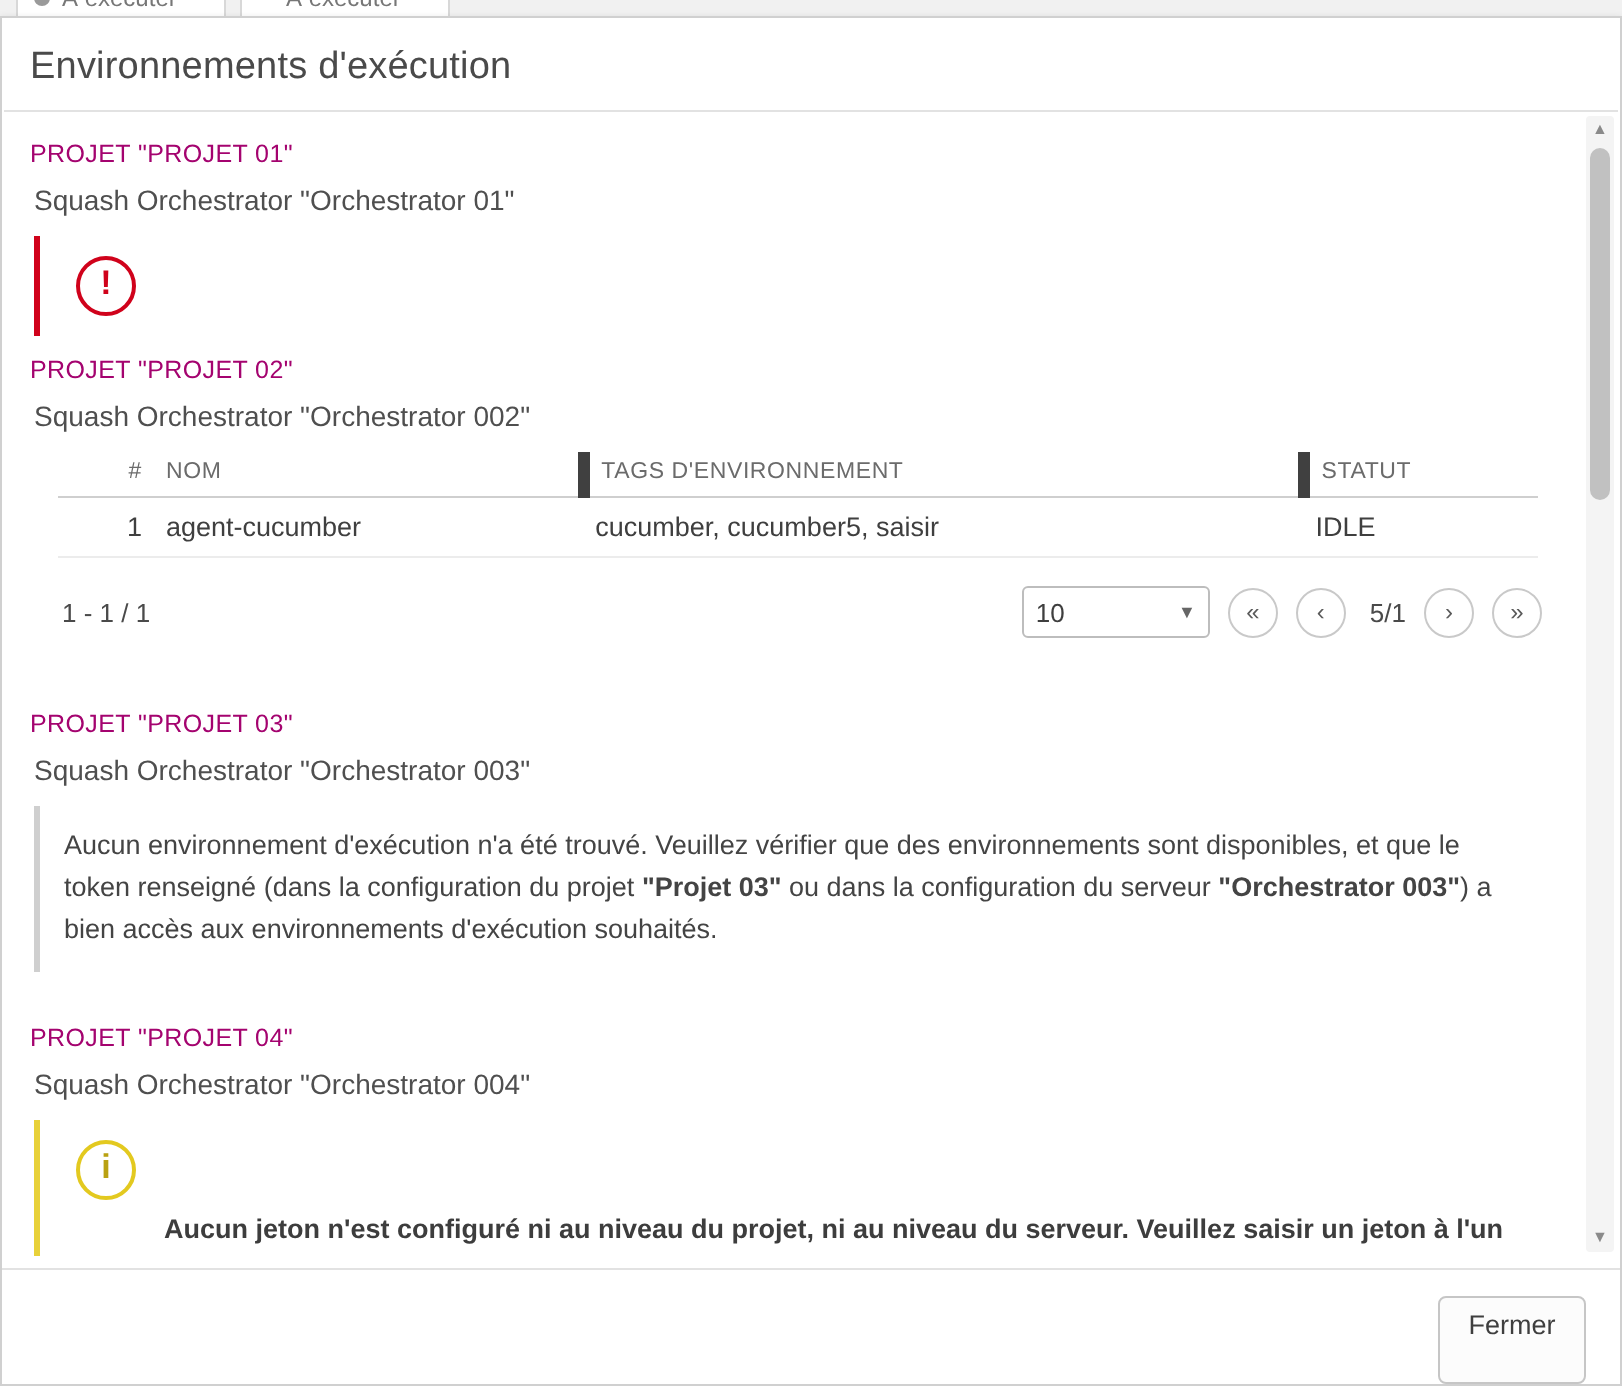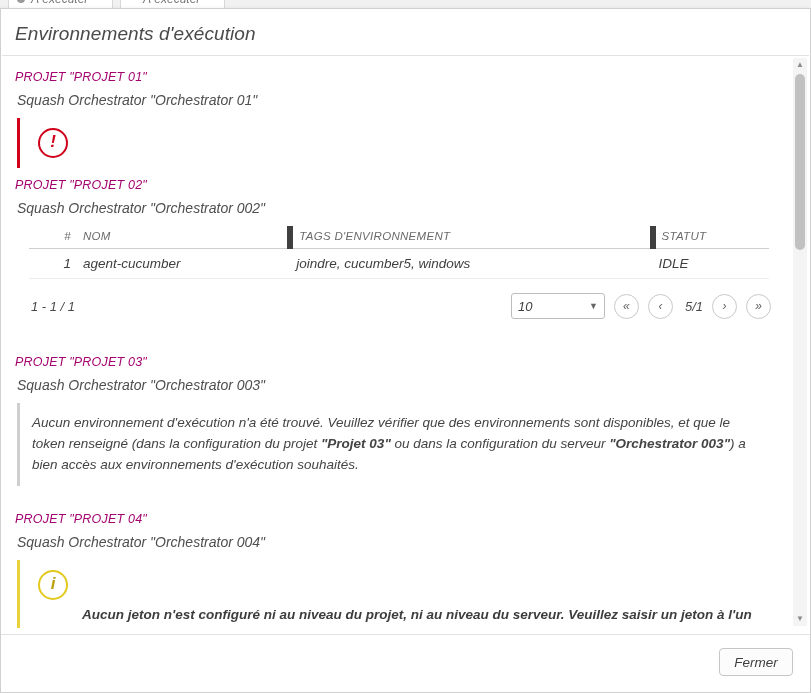--- a/index.html
+++ b/index.html
@@ -7,21 +7,20 @@
     padding: 0;
     background: #ffffff;
     font-family: "Liberation Sans", sans-serif;
   }
   #root {
     position: relative;
     width: 811px;
     height: 693px;
     background: #4c1d95;
     overflow: hidden;
-    font-style: italic;
   }
   
   .bg-tabs {
     position: absolute;
     top: 0; left: 0;
     width: 811px;
     height: 8px;
     background: #f1f1f1;
     border-bottom: 1px solid #d8d8d8;
   }
@@ -266,21 +265,21 @@
     height: 58px;
     border-top: 1px solid #e2e2e2;
     background: #fff;
     box-sizing: border-box;
   }
   .close-btn {
     position: absolute;
     right: 17px;
     top: 13px;
     min-width: 74px;
-    height: 28px;
+    height: 44px;
     border: 1px solid #c6c6c6;
     border-radius: 4px;
     background: #fcfcfc;
     color: #3f3f3f;
     font-size: 13.5px;
     line-height: 28px;
     text-align: center;
     padding: 0 14px;
     box-sizing: border-box;
   }
@@ -324,21 +323,21 @@
                 <th class="col-idx">#</th>
                 <th>NOM</th>
                 <th class="sep">TAGS D'ENVIRONNEMENT</th>
                 <th class="sep">STATUT</th>
               </tr>
             </thead>
             <tbody>
               <tr>
                 <td class="col-idx">1</td>
                 <td>agent-cucumber</td>
-                <td>joindre, cucumber5, windows</td>
+                <td>cucumber, cucumber5, saisir</td>
                 <td>IDLE</td>
               </tr>
             </tbody>
           </table>
 
           <div class="pager">
             <div class="count">1 - 1 / 1</div>
             <div class="spacer"></div>
             <div class="pagesize">
               <span>10</span>

